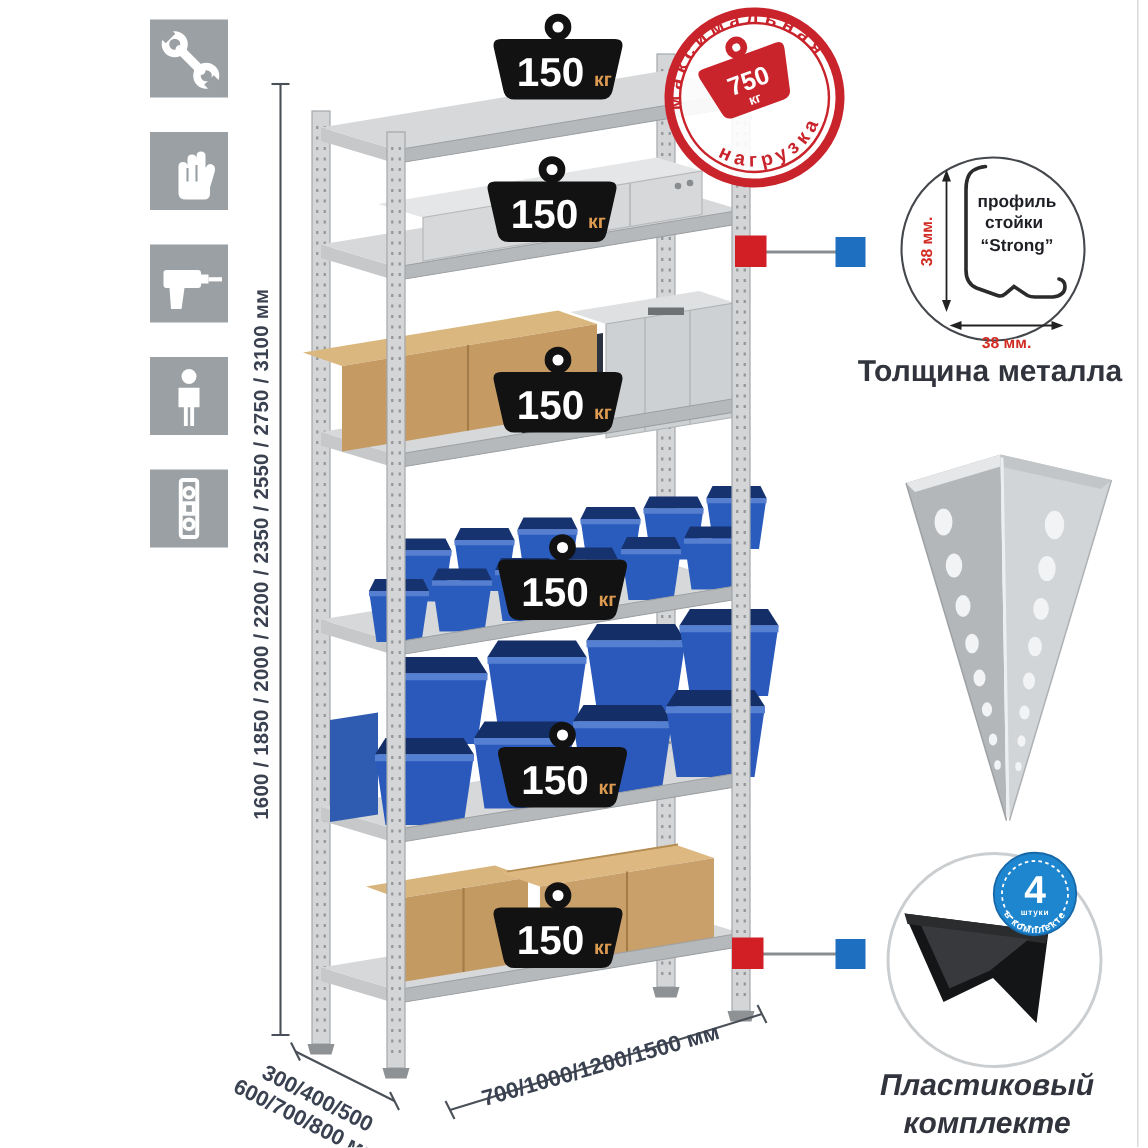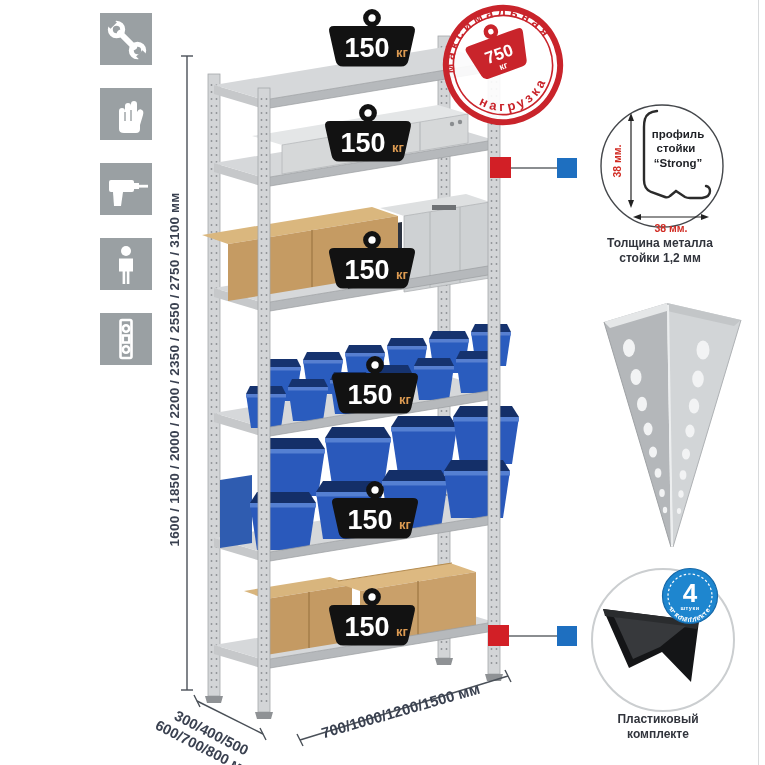--- a/index.html
+++ b/index.html
@@ -15,23 +15,23 @@
              display:flex; align-items:center; justify-content:center; z-index:2; }
 
   
   .dim-label { position:absolute; z-index:2; color:#3a4150; font-weight:bold; text-align:center; }
   .h-label  { left:-76px; top:362px; width:500px; font-size:13.5px; transform:rotate(-90deg); letter-spacing:.2px; }
   .d-label  { left:125px; top:724px; width:165px; font-size:14.5px; transform:rotate(27deg); line-height:1.15; }
   .w-label  { left:278px; top:702px; width:245px; font-size:15px;  transform:rotate(-16deg); }
 
   
   .caption { position:absolute; z-index:2; width:200px; text-align:center; color:#31343c;
-             font-size:12px; font-weight:700; line-height:1.25; }
+             font-size:20px; font-weight:700; line-height:1.25; }
   .cap-profile { left:560px; top:236px; }
-  .cap-foot    { left:558px; top:712px; }
+  .cap-foot    { left:558px; top:712px;font-style:italic; }
 
   
   .weight { position:absolute; width:104px; height:66px; z-index:2; }
   .wnum  { font-size:27px; font-weight:700; fill:#ffffff; }
   .wunit { font-size:13px; font-weight:700; fill:#dd9b52; }
 
   
   .stamp { position:absolute; left:440px; top:2px; width:126px; height:126px;
            transform:rotate(-20deg); z-index:3; }
   .stamp-arc  { font-size:13px; font-weight:700; fill:#c9242b; letter-spacing:3.5px; }
@@ -319,21 +319,20 @@
 
   <div class="dim-label h-label">1600 / 1850 / 2000 / 2200 / 2350 / 2550 / 2750 / 3100 мм</div>
   <div class="dim-label d-label">
     <div>300/400/500</div>
     <div>600/700/800 мм</div>
   </div>
   <div class="dim-label w-label">700/1000/1200/1500 мм</div>
 
   <div class="caption cap-profile">
     <div>Толщина металла</div>
-    <div>стойки 1,2 мм</div>
   </div>
   <div class="caption cap-foot">
     <div>Пластиковый</div>
     <div>комплекте</div>
   </div>
 
   <div class="weight" style="left:320px;top:8px">
     <svg width="104" height="66" viewBox="0 0 104 66">
       <circle cx="52" cy="10" r="6.3" fill="#fff" stroke="#121212" stroke-width="5.2"></circle>
       <path d="M14,18 L90,18 Q96,18 94.8,23.8 L88.4,52.4 Q87.2,58.4 80.9,58.4 L23.1,58.4 Q16.8,58.4 15.6,52.4 L9.2,23.8 Q8,18 14,18 Z" fill="#121212"></path>

